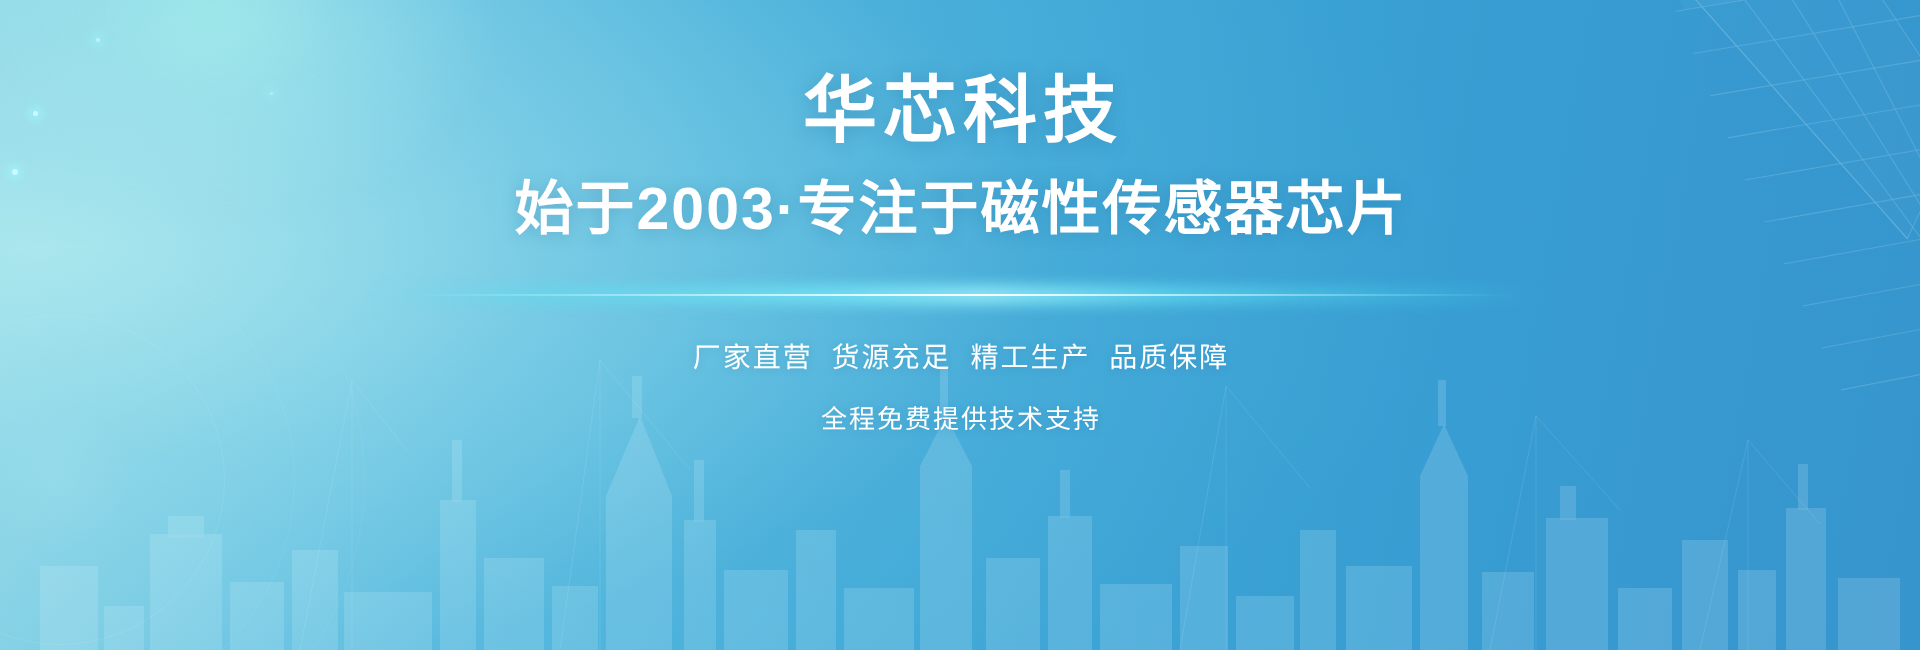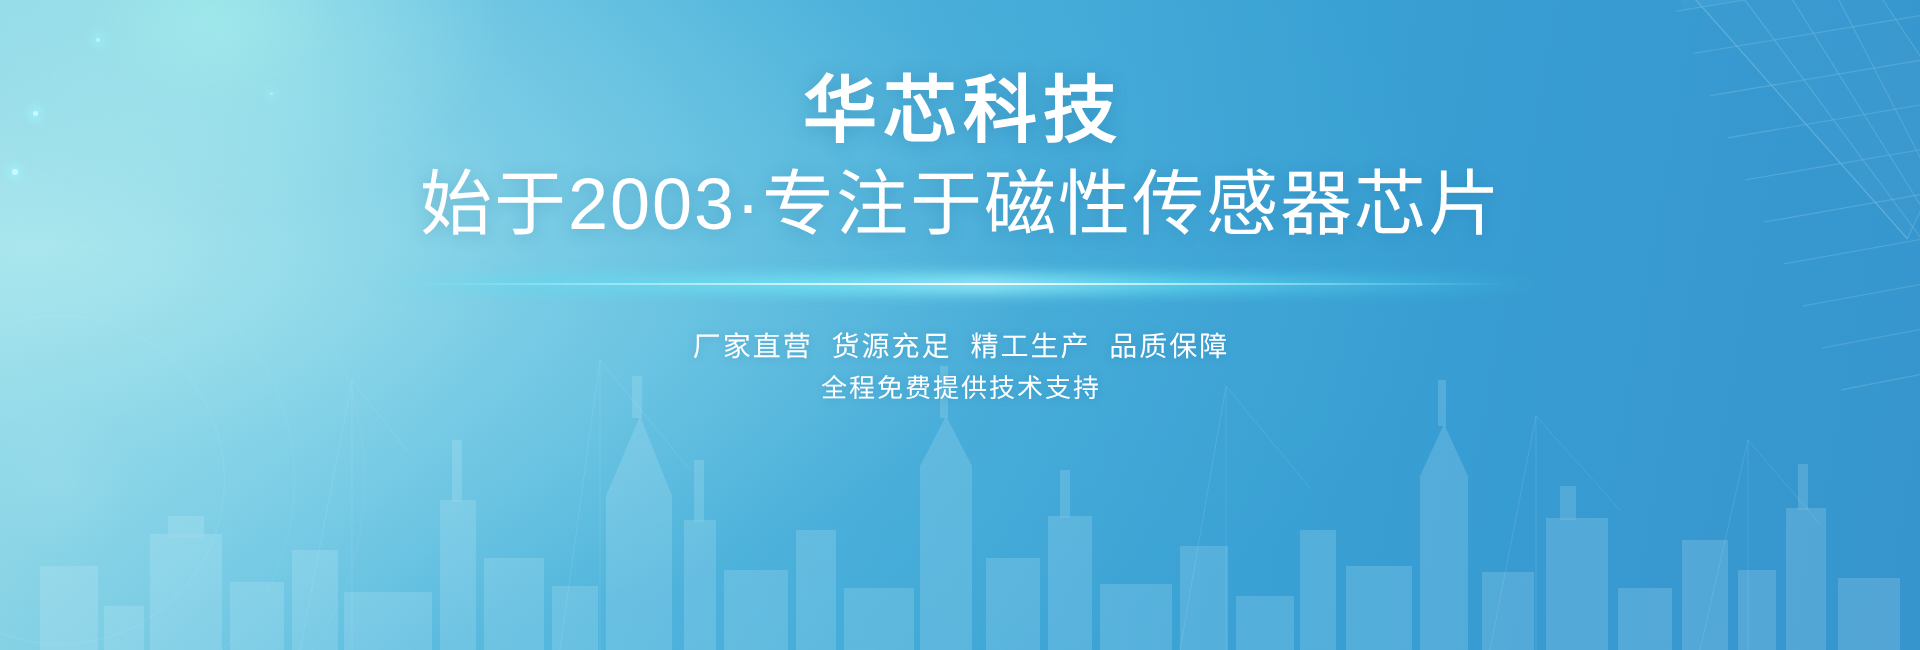--- a/index.html
+++ b/index.html
@@ -100,27 +100,27 @@
     font-weight:700;
     color:#ffffff;
     letter-spacing:6px;
     text-indent:6px;
     margin:0 0 20px 0;
     text-shadow:0 2px 18px rgba(20,90,140,0.28);
     white-space:nowrap;
   }
 
   .brand-sub{
-    font-size:72px;
+    font-size:59px;
     line-height:1;
-    font-weight:400;
+    font-weight:700;
     color:#ffffff;
     letter-spacing:2px;
     text-indent:2px;
-    margin:0;
+    margin:12px;
     text-shadow:0 2px 16px rgba(20,90,140,0.25);
     white-space:nowrap;
   }
 
   .divider{
     position:relative;
     width:1100px;
     height:22px;
     margin:33px 0 0 0;
   }
@@ -166,21 +166,21 @@
     font-family:Liberation Mono, monospace;
   }
 
   .support-line{
     font-size:26px;
     line-height:1;
     font-weight:400;
     color:#ffffff;
     letter-spacing:2px;
     text-indent:2px;
-    margin:12px 0 0 0;
+    margin:32px 0 0 0;
     white-space:nowrap;
     text-shadow:0 1px 8px rgba(20,90,140,0.22);
   }
 </style>
 </head>
 <body>
 
 <div class="banner">
 
   <div class="bg-layer">

